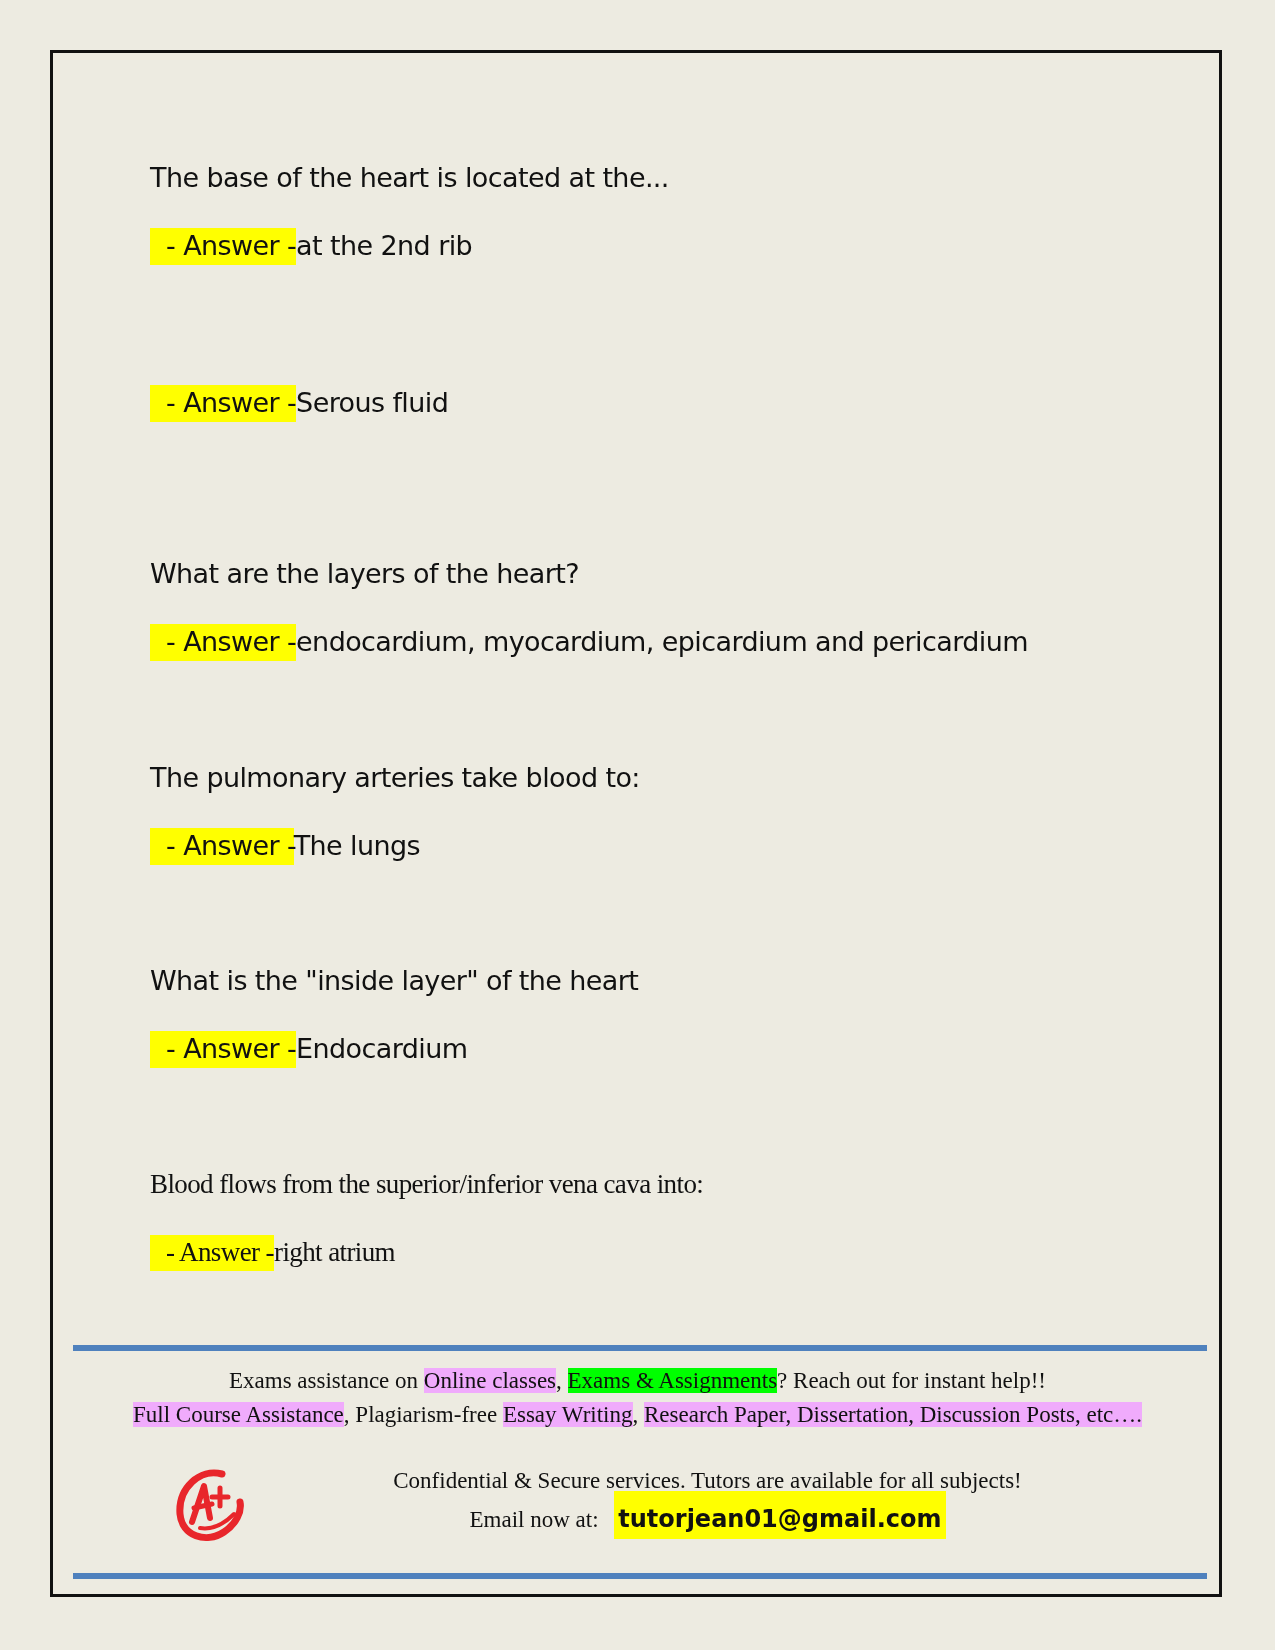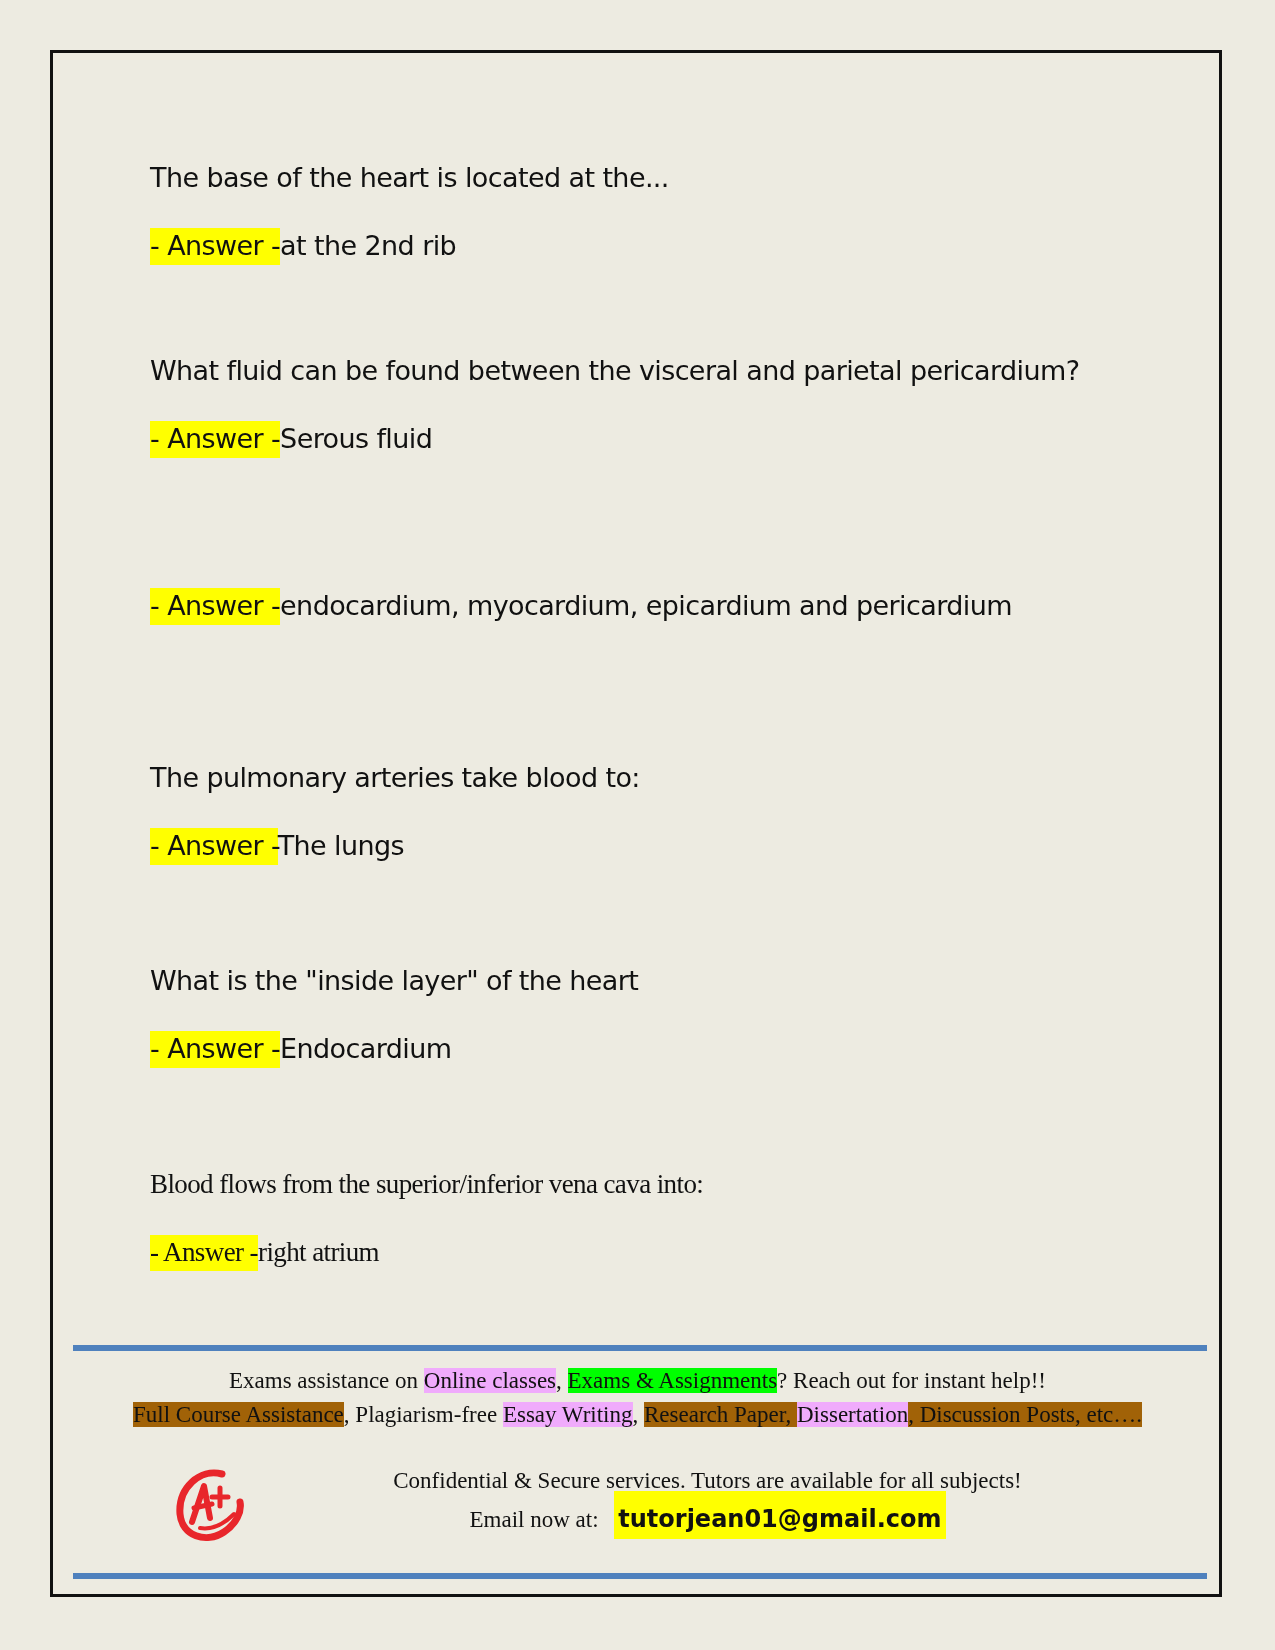--- a/index.html
+++ b/index.html
@@ -22,38 +22,38 @@
     position: absolute;
     left: 150px;
     font-family: "DejaVu Sans", "Liberation Sans", sans-serif;
     font-size: 27px;
     line-height: 36px;
     color: #111;
     letter-spacing: -0.6px;
   }
   .question { white-space: nowrap; }
   .answer { margin-top: 32px; white-space: nowrap; }
-  .answer-tag { background: #ffff00; padding: 2px 0 4px 0; }
+  .answer-tag { background: #ffff00; padding: 2px 0 4px 16px; }
   .rule {
     position: absolute;
     left: 73px; width: 1134px; height: 6px;
     background: #4f81bd;
   }
   .footer-line {
     position: absolute;
     left: 60px; width: 1155px;
     text-align: center;
     font-family: "Liberation Serif", "DejaVu Serif", serif;
     font-size: 23px;
     color: #111;
     white-space: nowrap;
   }
   .hl-cyan { background: #f0abfc; }
   .hl-green { background: #00ff00; }
-  .hl-yellow { background: #a16207; }
+  .hl-yellow { background: #f0abfc; }
   .email {
     font-family: "DejaVu Sans", "Liberation Sans", sans-serif;
     font-weight: bold;
     font-size: 24px;
     background: #ffff00;
     padding: 14px 4px 6px 4px;
     margin-left: 10px;
   }
   .logo {
     position: absolute;
@@ -65,25 +65,25 @@
 <body>
 
 <div class="page-border"></div>
 
 <div class="qa" style="top:160px;">
   <div class="question">The base of the heart is located at the...</div>
   <div class="answer"><span class="answer-tag">- Answer -</span><span>at the 2nd rib</span></div>
 </div>
 
 <div class="qa" style="top:353px;">
-  <div class="question">What fluid can be found between the visceral and parietal pericardium?</div>
   <div class="answer"><span class="answer-tag">- Answer -</span><span>Serous fluid</span></div>
 </div>
 
 <div class="qa" style="top:556px;">
+  <div class="question">What are the layers of the heart?</div>
   <div class="answer"><span class="answer-tag">- Answer -</span><span>endocardium, myocardium, epicardium and pericardium</span></div>
 </div>
 
 <div class="qa" style="top:760px;">
   <div class="question">The pulmonary arteries take blood to:</div>
   <div class="answer"><span class="answer-tag">- Answer -</span><span>The lungs</span></div>
 </div>
 
 <div class="qa" style="top:963px;">
   <div class="question">What is the "inside layer" of the heart</div>

